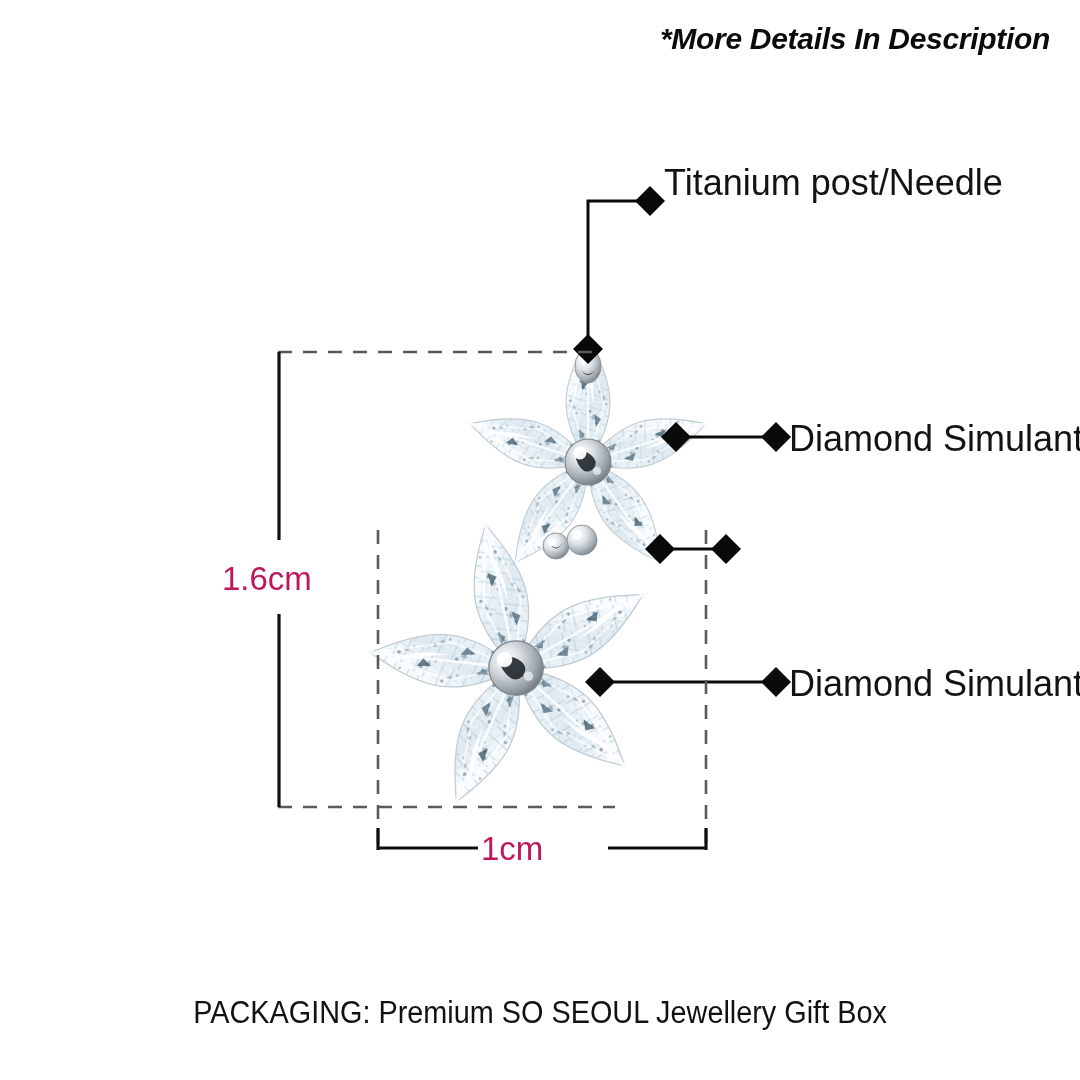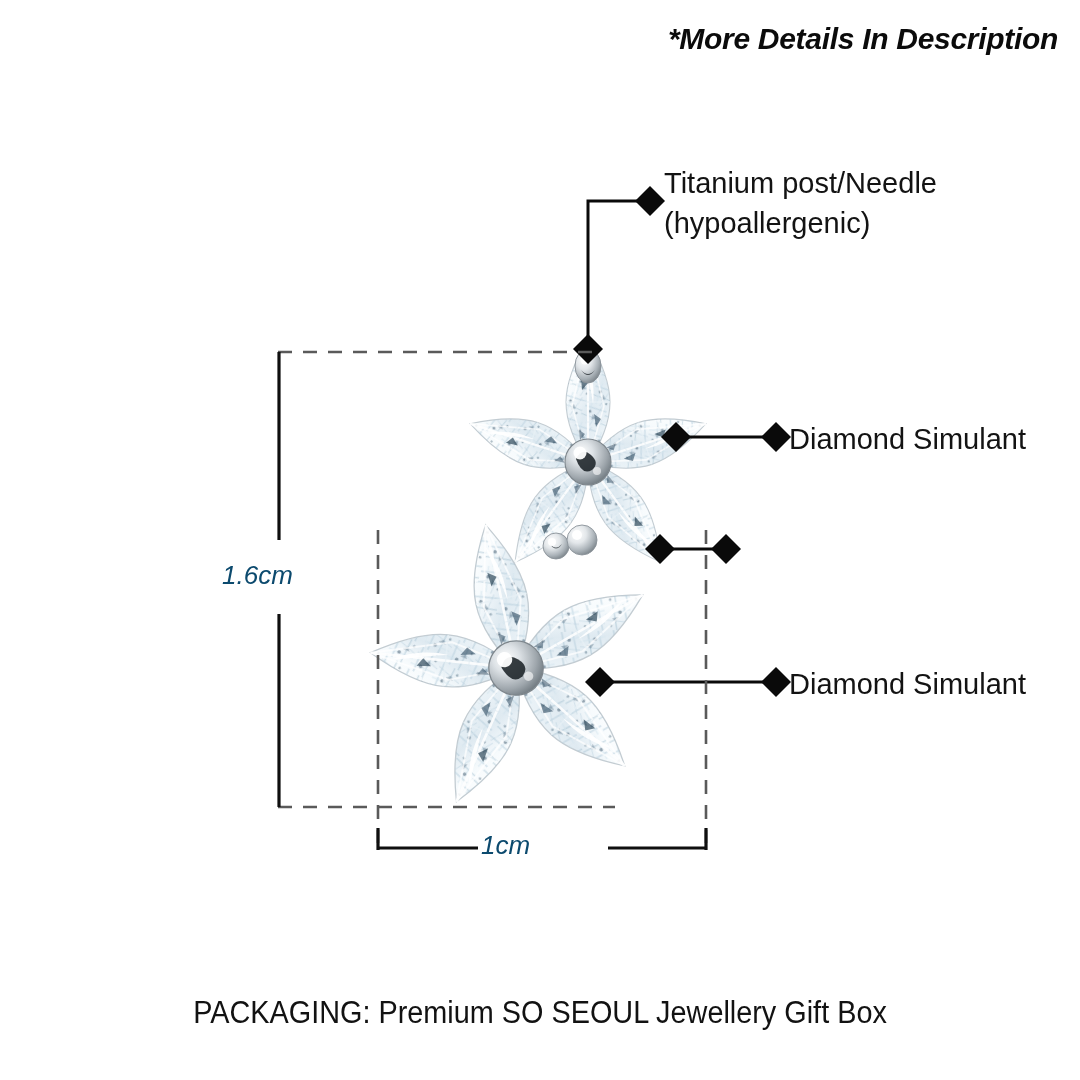--- a/index.html
+++ b/index.html
@@ -13,21 +13,21 @@
     height: 1080px;
     background: #ffffff;
     overflow: hidden;
     font-family: "Liberation Sans", sans-serif;
     color: #111111;
   }
 
   
   .header-note {
     position: absolute;
-    right: 22px;
+    right: 30px;
     top: 22px;
     font-family: "Liberation Sans", sans-serif;
     font-size: 30px;
     font-weight: bold;
     font-style: italic;
     letter-spacing: -0.3px;
     color: #0b0b0b;
     white-space: nowrap;
     margin-left: 24px;
   }
@@ -45,37 +45,36 @@
     letter-spacing: 0px;
     color: #121212;
     white-space: nowrap;
     transform: scaleX(0.93);
   }
 
   
   .ann-label {
     position: absolute;
     font-family: "Liberation Sans", sans-serif;
-    font-size: 29px;
+    font-size: 36px;
     font-weight: 400;
     line-height: 40px;
     color: #131313;
     white-space: nowrap;
   }
   .ann-label .l2 { display: block; }
 
   
   .dim-text {
     position: absolute;
     font-family: "Liberation Sans", sans-serif;
-    font-size: 26px;
+    font-size: 33px;
     font-weight: 400;
-    color: #0c4a6e;
-    white-space: nowrap;
-    font-style: italic;
+    color: #be185d;
+    white-space: nowrap;
   }
 
   
   svg.overlay {
     position: absolute;
     left: 0;
     top: 0;
     width: 1080px;
     height: 1080px;
     pointer-events: none;
@@ -243,21 +242,20 @@
       <line x1="378" y1="848" x2="478" y2="848" stroke="#0f0f0f" stroke-width="3.2"></line>
       <line x1="608" y1="848" x2="706" y2="848" stroke="#0f0f0f" stroke-width="3.2"></line>
 
       <line x1="378" y1="828" x2="378" y2="850" stroke="#0f0f0f" stroke-width="3.2"></line>
       <line x1="706" y1="828" x2="706" y2="850" stroke="#0f0f0f" stroke-width="3.2"></line>
     </g>
   </svg>
 
   <div class="ann-label" style="left:664px; top:163px;">
     <span>Titanium post/Needle</span>
-    <span class="l2">(hypoallergenic)</span>
   </div>
 
   <div class="ann-label" style="left:789px; top:419px;">
     <span>Diamond Simulant</span>
   </div>
 
 
   <div class="ann-label" style="left:789px; top:664px;">
     <span>Diamond Simulant</span>
   </div>

